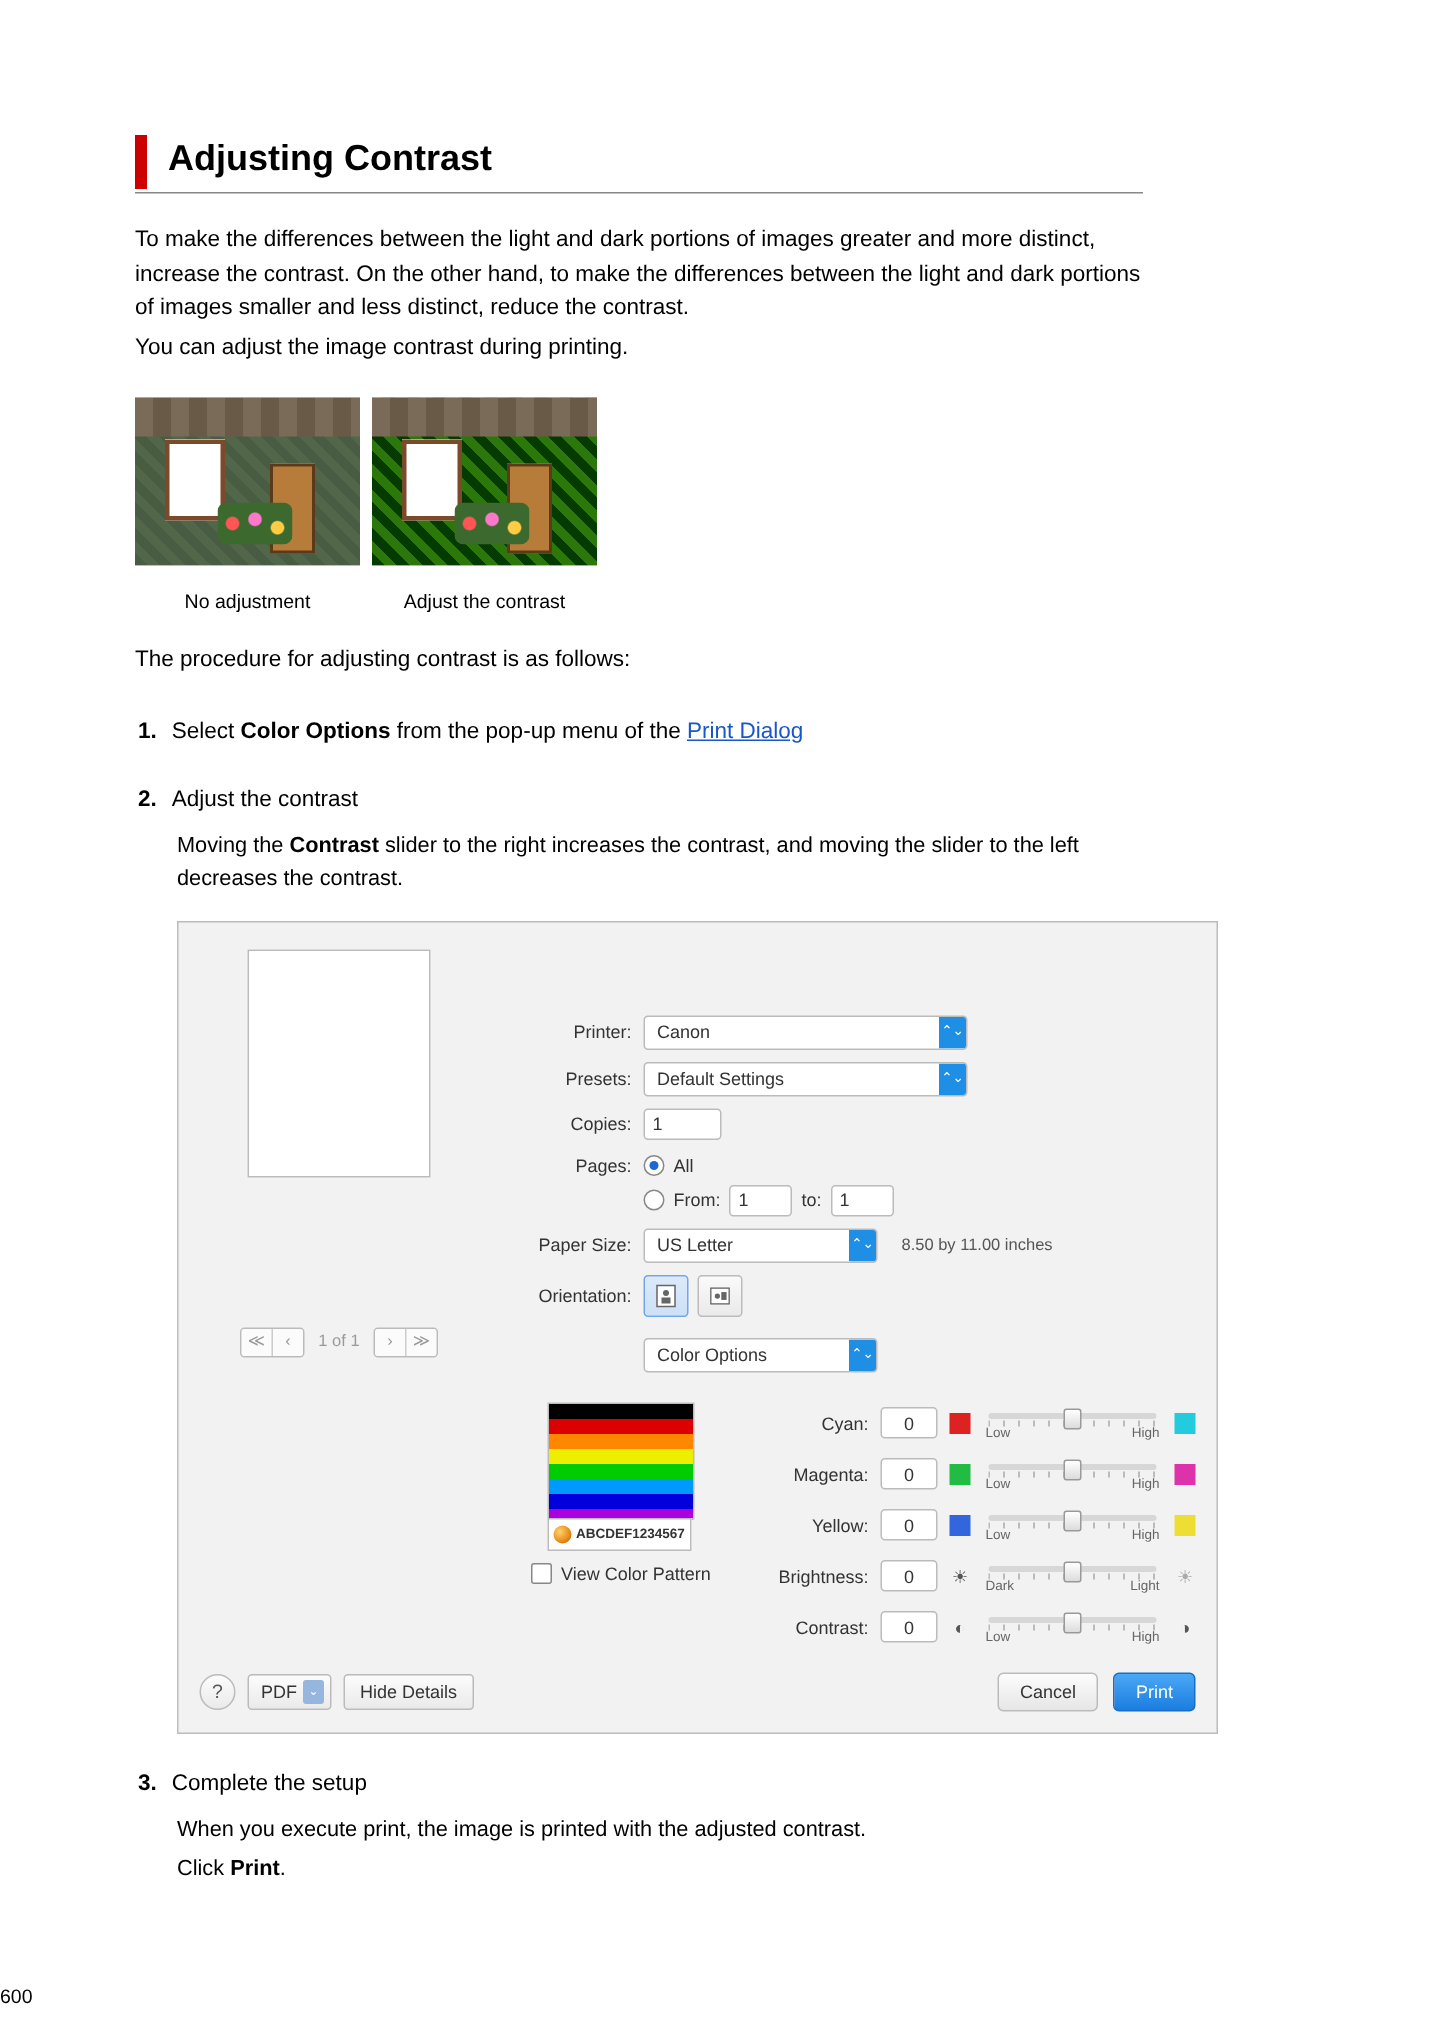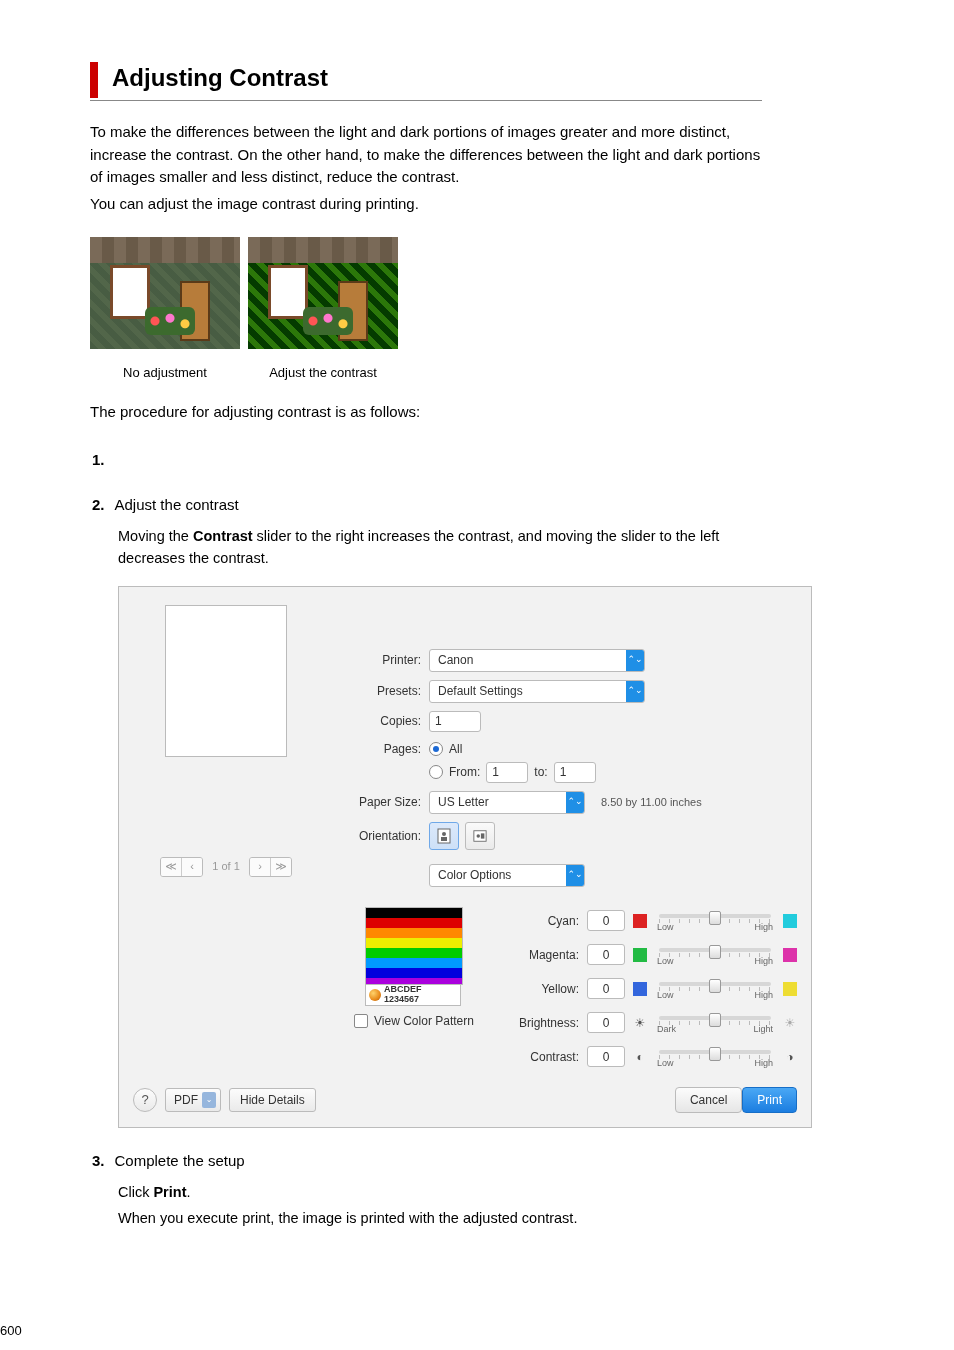--- a/index.html
+++ b/index.html
@@ -8,21 +8,21 @@
     background: #ffffff;
     font-family: Arial, Helvetica, sans-serif;
     color: #000;
     font-size: 15px;
     line-height: 1.5;
   }
   .page {
     width: 852px;
     min-height: 1350px;
     box-sizing: border-box;
-    padding: 60px 90px 60px 90px;
+    padding: 88px 90px 60px 90px;
     position: relative;
   }
   .title-block {
     display: flex;
     align-items: center;
     border-bottom: 1px solid #888;
     margin-bottom: 20px;
   }
   .red-bar {
     width: 8px;
@@ -464,20 +464,21 @@
     height: 22px;
     border: 1px solid #bbb;
     background: linear-gradient(#fcfcfc,#eaeaea);
     border-radius: 3px;
     display: inline-flex; align-items: center;
     padding: 0 10px;
     color: #333;
   }
   .dialog-footer-right {
     display: flex;
+    gap: 10px;
   }
   .btn {
     height: 24px;
     border: 1px solid #bbb;
     border-radius: 4px;
     padding: 0 14px;
     display: inline-flex; align-items: center; justify-content: center;
     background: linear-gradient(#fcfcfc,#e6e6e6);
     color: #333;
   }
@@ -530,20 +531,23 @@
     <div class="cap-col">Adjust the contrast</div>
   </div>
 
   <p class="procline">The procedure for adjusting contrast is as follows:</p>
 
   <ol class="steps">
 
     <li>
       <div class="step-head">
         <span class="step-num">1.</span>
+        <span class="step-title">
+          <span>Select </span><b>Color Options</b><span> from the pop-up menu of the </span><a class="link" href="#">Print Dialog</a>
+        </span>
       </div>
     </li>
 
     <li>
       <div class="step-head">
         <span class="step-num">2.</span>
         <span class="step-title">Adjust the contrast</span>
       </div>
       <div class="step-body">
         <p>
@@ -644,21 +648,21 @@
                 <span class="pop-knob">⌃⌄</span>
               </span>
             </div>
 
             <div class="color-options-area">
               <div class="preview-swatch-wrap">
                 <div>
                   <div class="preview-swatch"></div>
                   <div class="preview-swatch-footer">
                     <span class="dot"></span>
-                    <span style="display:flex;flex-direction:column">
+                    <span style="display:flex;">
                       <span>ABCDEF</span>
                       <span>1234567</span>
                     </span>
                   </div>
                 </div>
                 <div class="checkbox-wrap">
                   <span class="checkbox"></span>
                   <span>View Color Pattern</span>
                 </div>
               </div>
@@ -768,22 +772,22 @@
         </div>
       </div>
     </li>
 
     <li>
       <div class="step-head">
         <span class="step-num">3.</span>
         <span class="step-title">Complete the setup</span>
       </div>
       <div class="step-body">
+        <p>When you execute print, the image is printed with the adjusted contrast.</p>
         <p>
           <span>Click </span><b>Print</b><span>.</span>
         </p>
-        <p>When you execute print, the image is printed with the adjusted contrast.</p>
       </div>
     </li>
   </ol>
 
   <div class="page-number">600</div>
 </div>
 
 </body></html>

